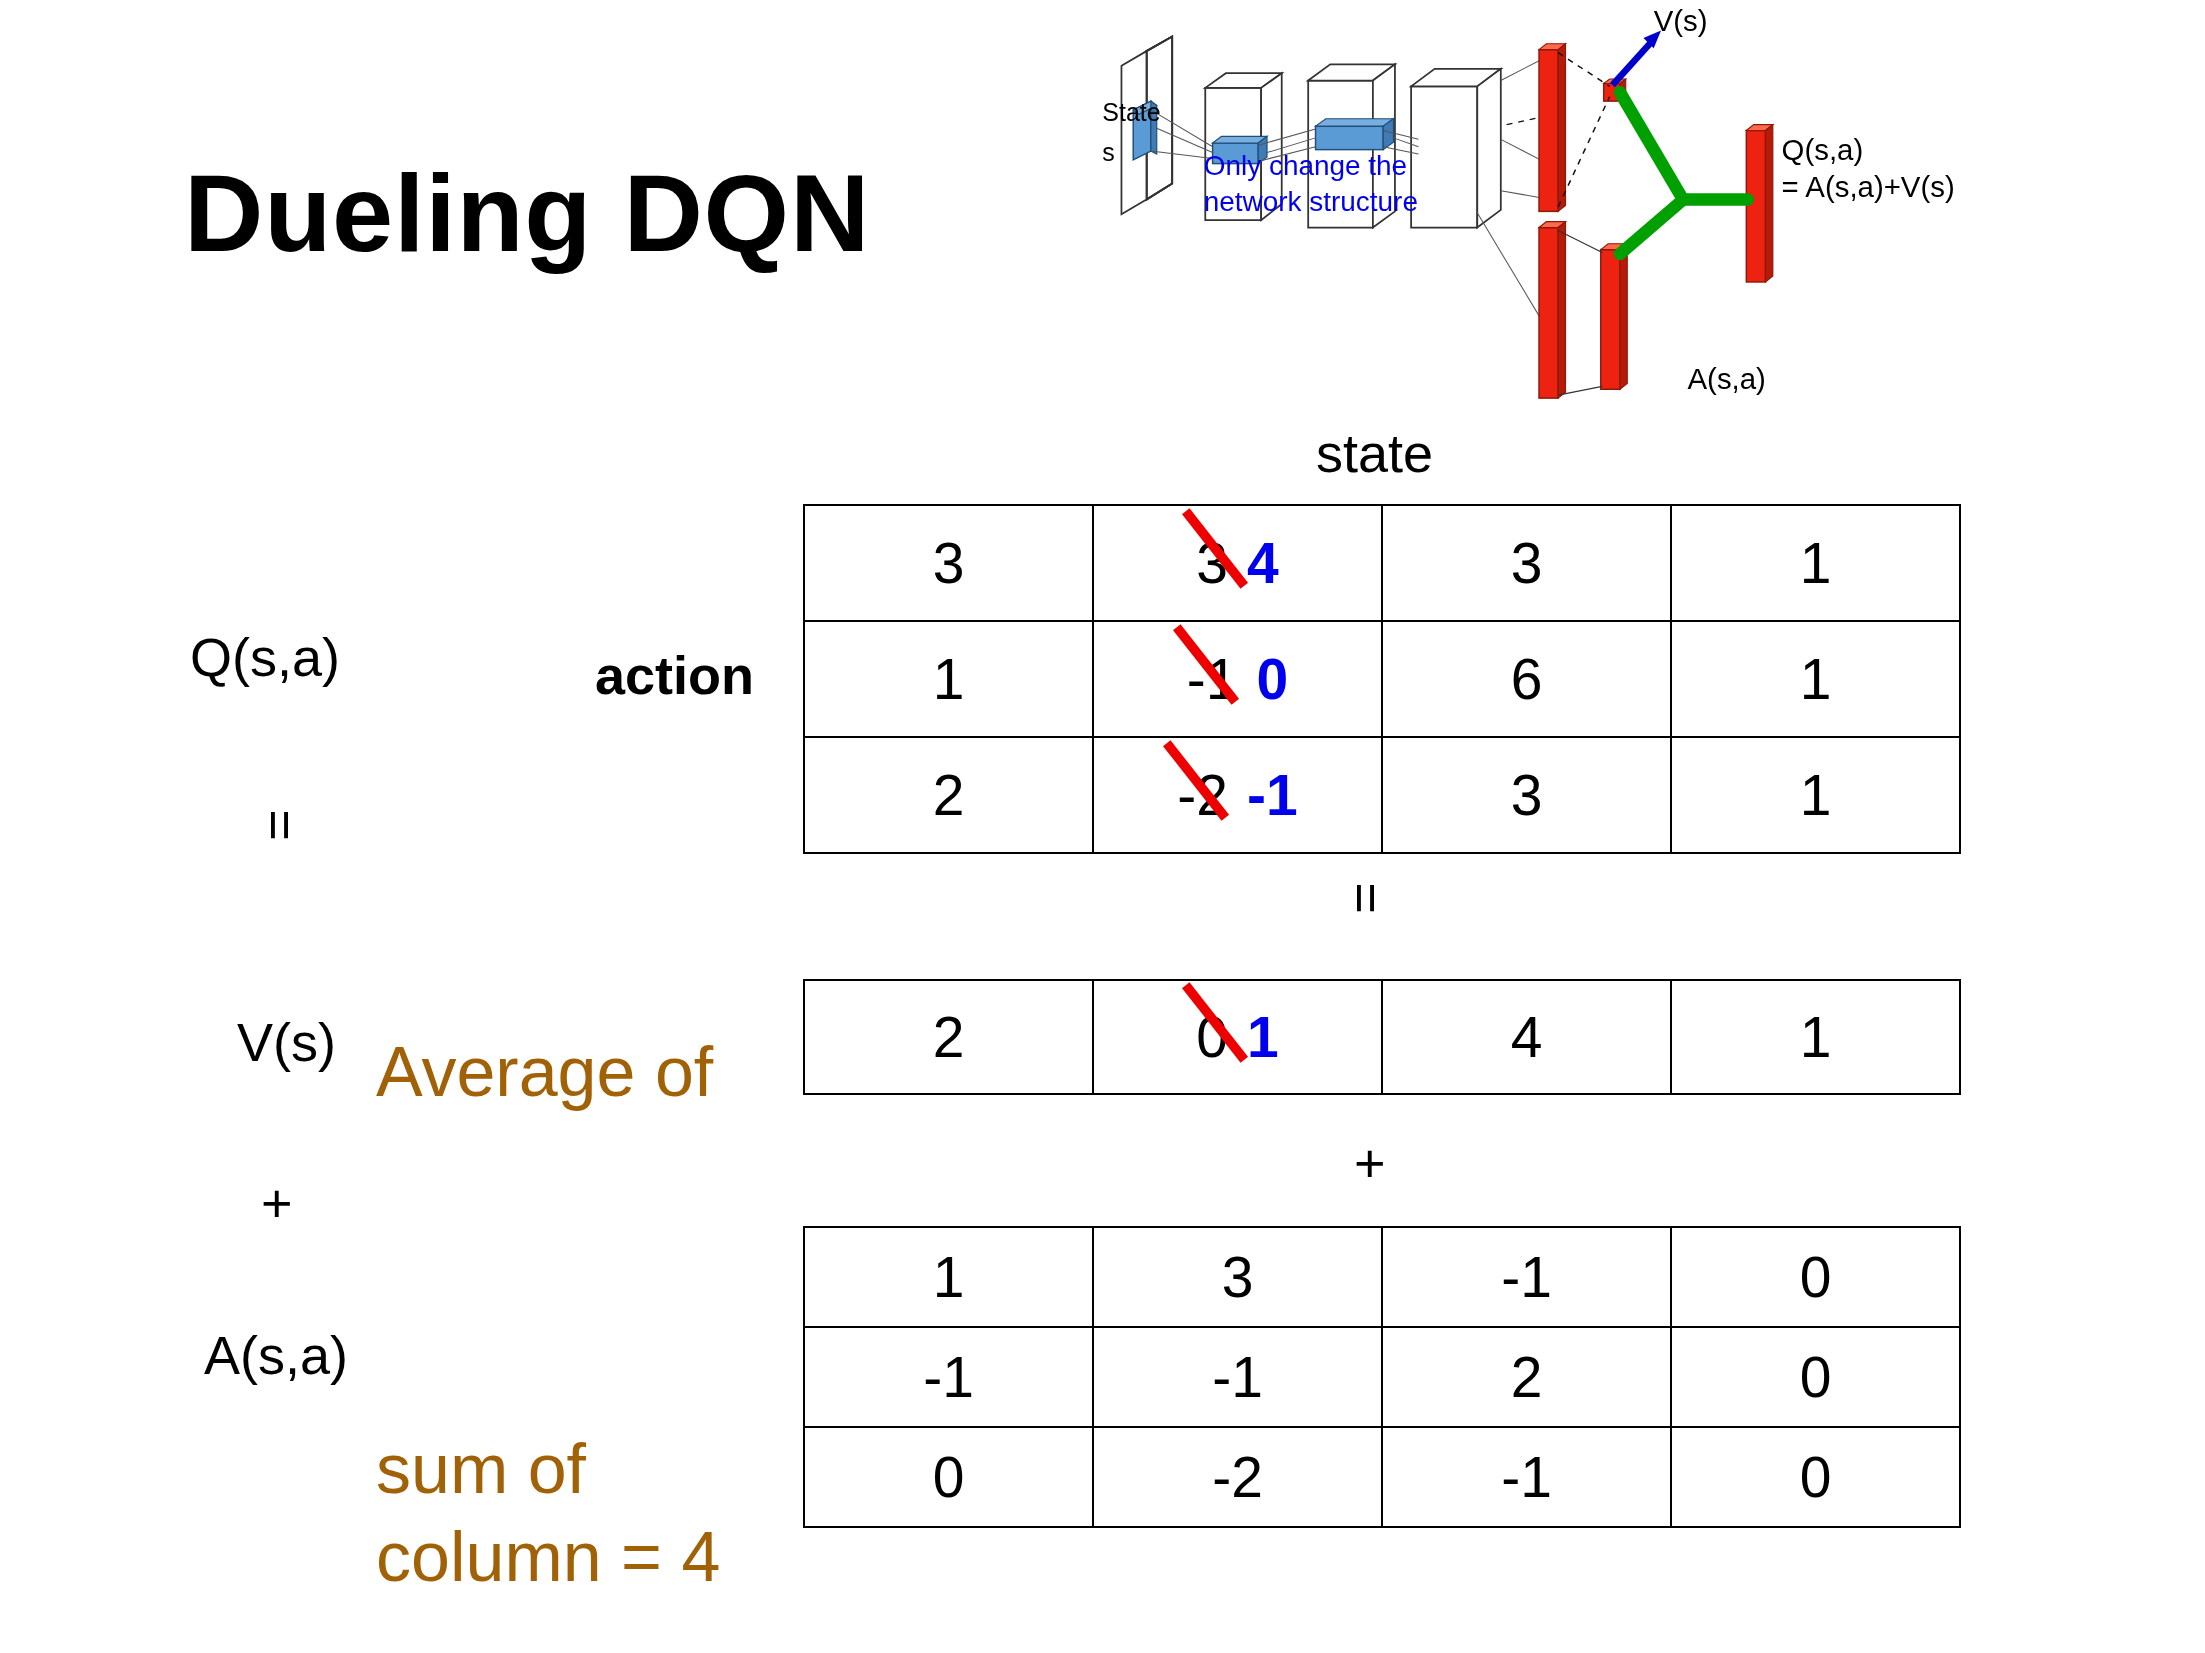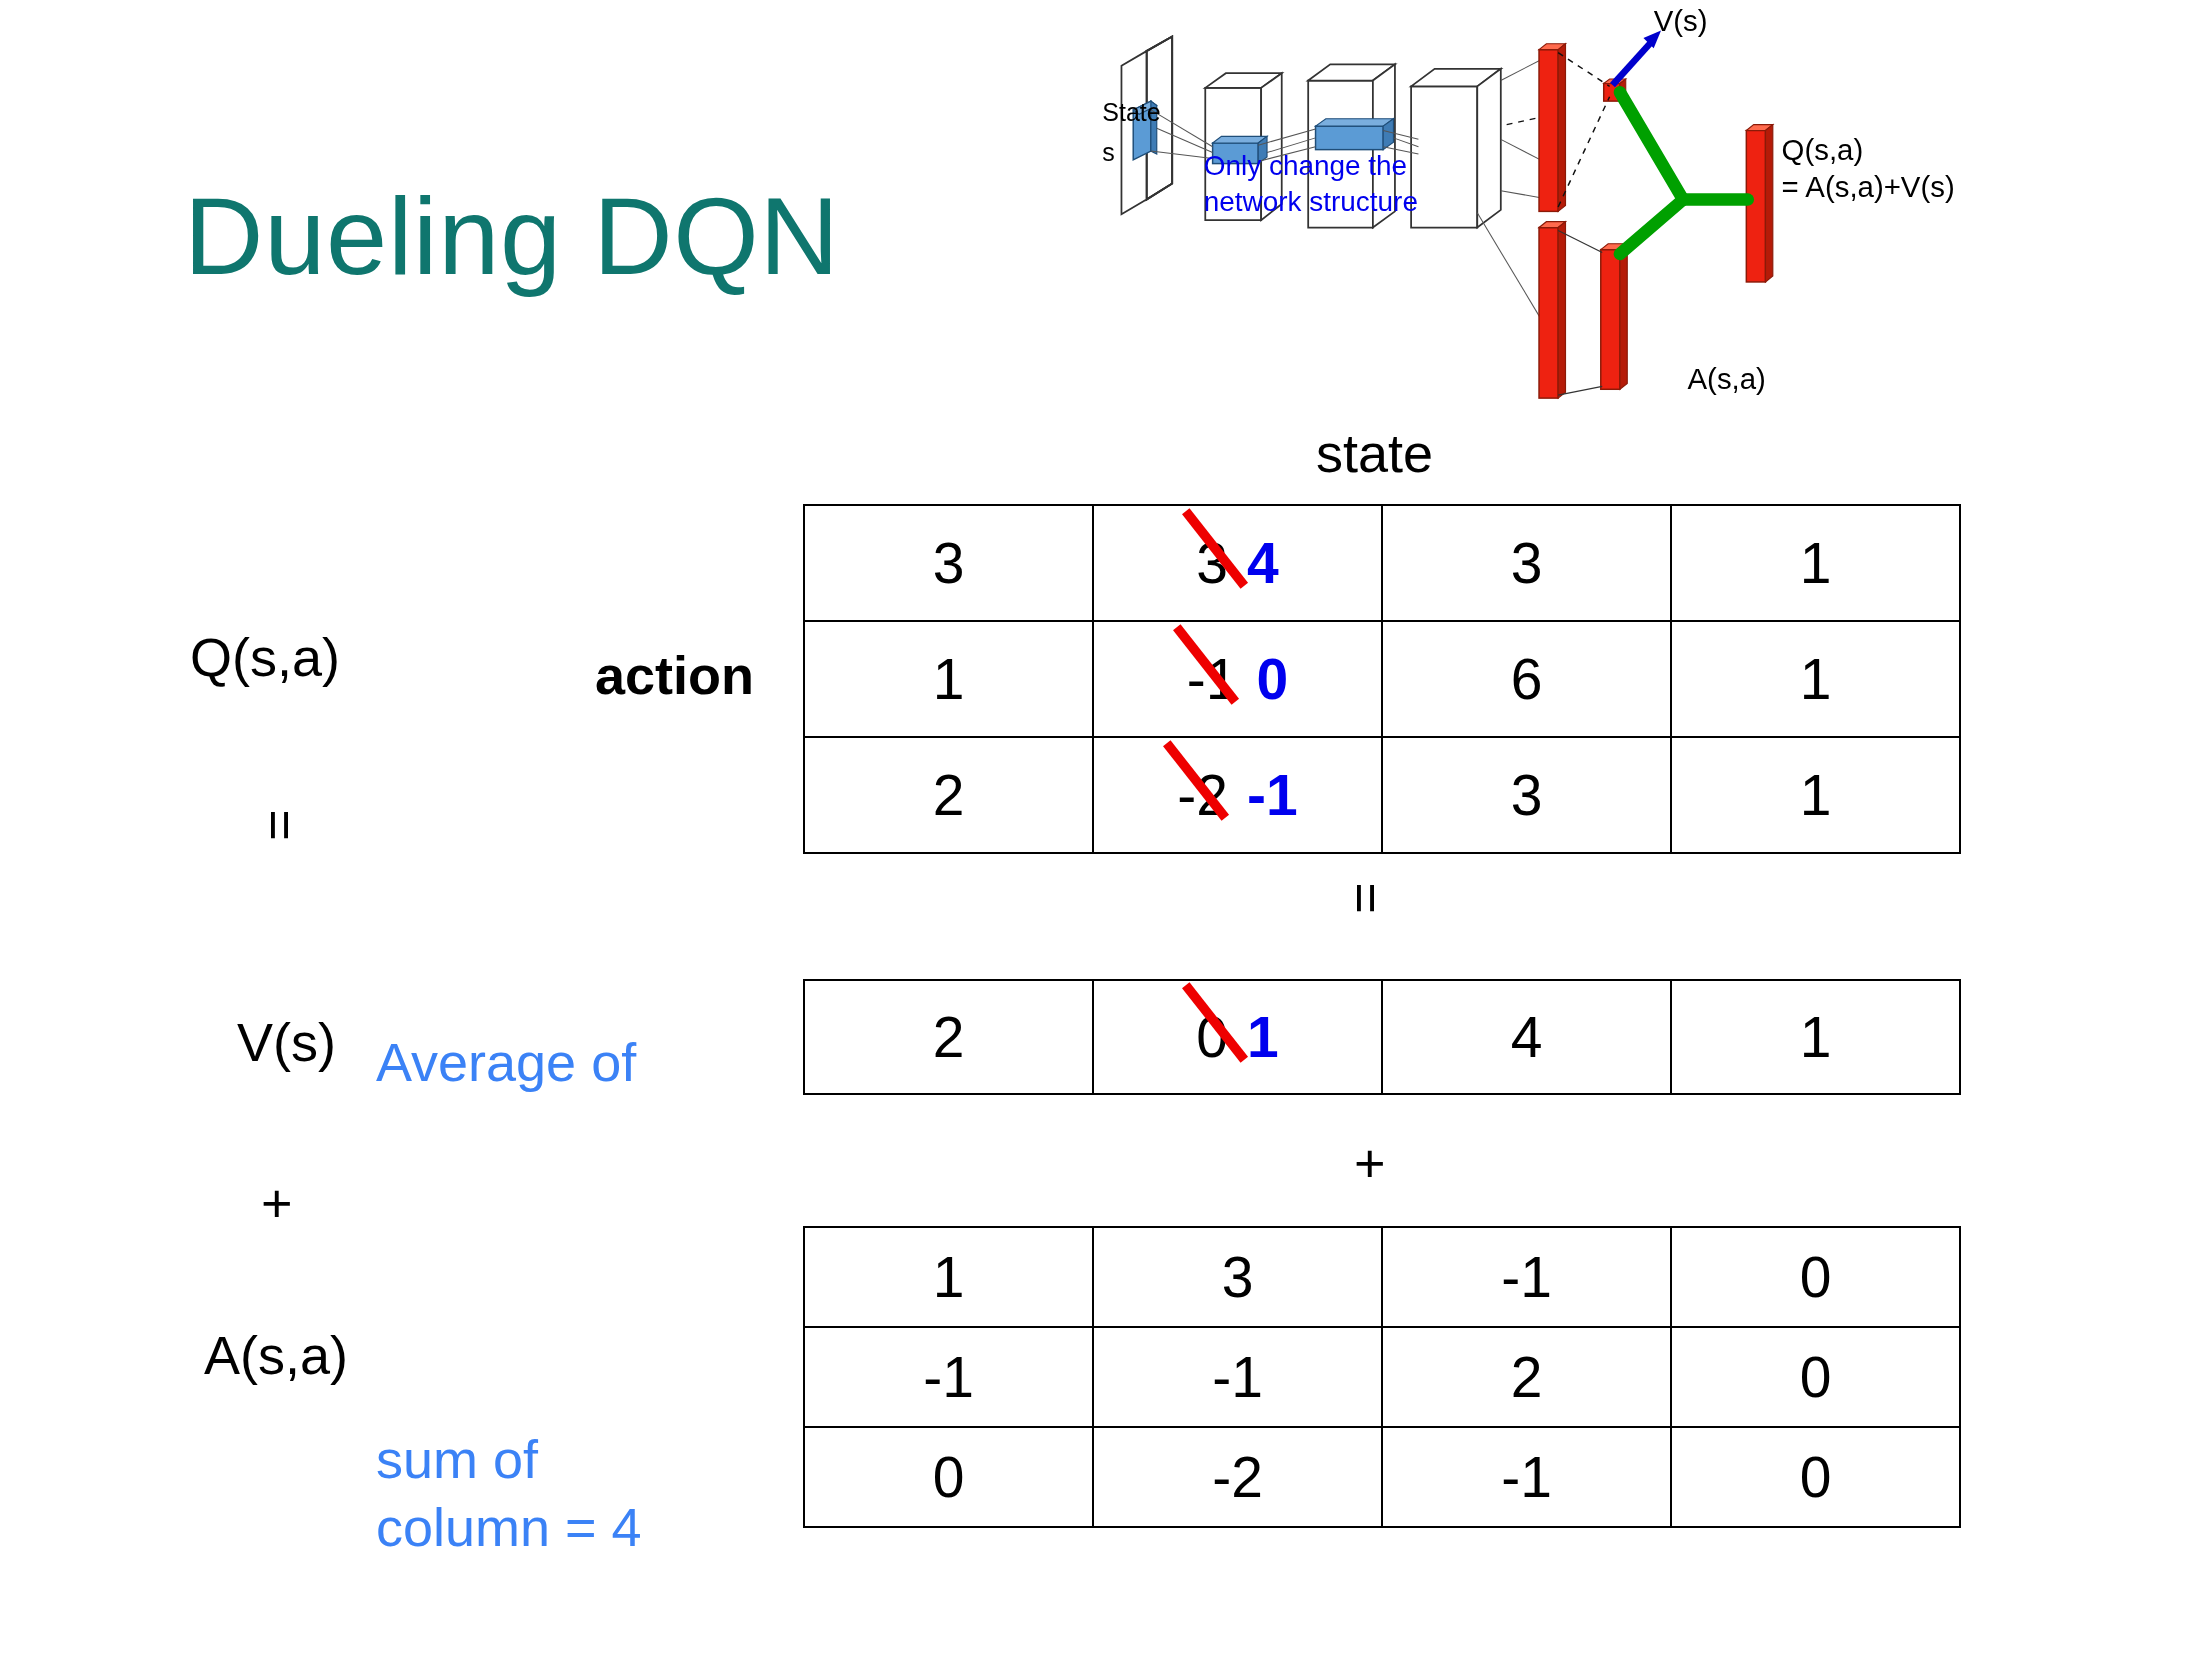--- a/index.html
+++ b/index.html
@@ -7,22 +7,22 @@
     width:2205px;height:1654px;background:#ffffff;
     font-family:"Liberation Sans", sans-serif;
     position:relative;overflow:hidden;
     -webkit-font-smoothing:antialiased;
   }
   .abs{position:absolute;}
 
   
   #slide-title{
     left:184px;top:158px;
-    font-size:110px;font-weight:400;color:#0f766e;
-    letter-spacing:0.7px;line-height:1;white-space:nowrap;margin-top:23px;
+    font-size:110px;font-weight:700;color:#000000;
+    letter-spacing:0.7px;line-height:1;white-space:nowrap;
   }
 
   
   #network-diagram{left:1095px;top:7.4px;width:1088px;height:397px;}
   #network-diagram svg{display:block;}
 
   
   .grid-table{
     position:absolute;
     border-collapse:collapse;
@@ -55,21 +55,21 @@
   .old-val .strike{
     position:absolute;
     left:-19px;top:-25px;
     width:79px;height:87px;
     pointer-events:none;
   }
   .new-val{color:#0000ee;font-weight:bold;}
 
   
   .lbl{color:#000;font-size:54px;white-space:nowrap;line-height:1.05;}
-  .lbl-blue{color:#3b82f6;font-size:54px;line-height:1.25;white-space:nowrap;}
+  .lbl-blue{color:#a16207;font-size:70px;line-height:1.25;white-space:nowrap;}
   #label-q{left:190px;top:629px;}
   #label-v{left:237px;top:1014px;}
   #label-a{left:204px;top:1327px;}
   #label-action{left:595px;top:647px;font-weight:bold;}
   #label-state{left:1316px;top:425px;font-size:54px;}
   #note-average{left:376px;top:1029px;}
   #note-sum{left:376px;top:1426px;}
 
   
   .eq-rot{display:inline-block;transform:rotate(90deg);font-size:54px;color:#000;line-height:1;}

